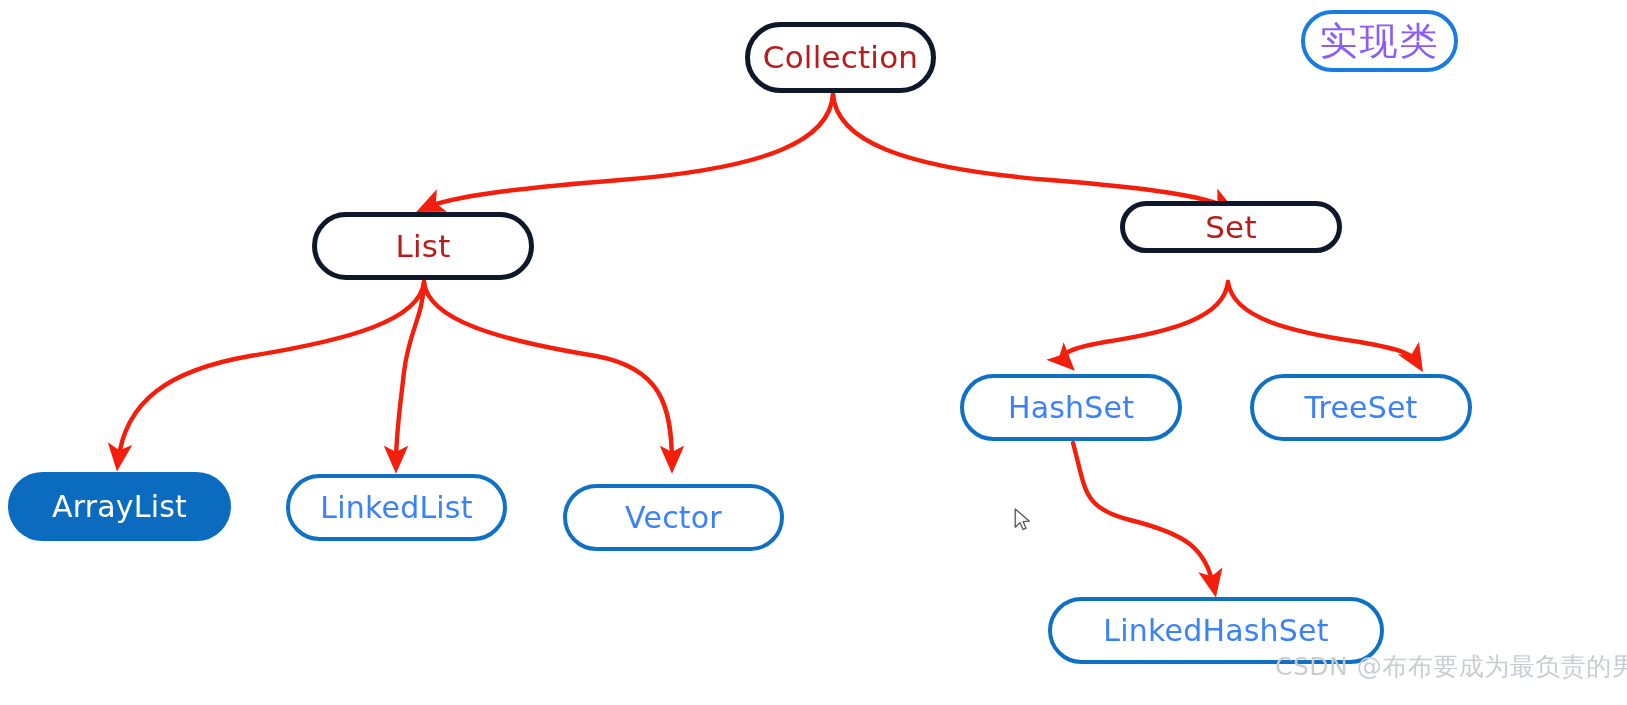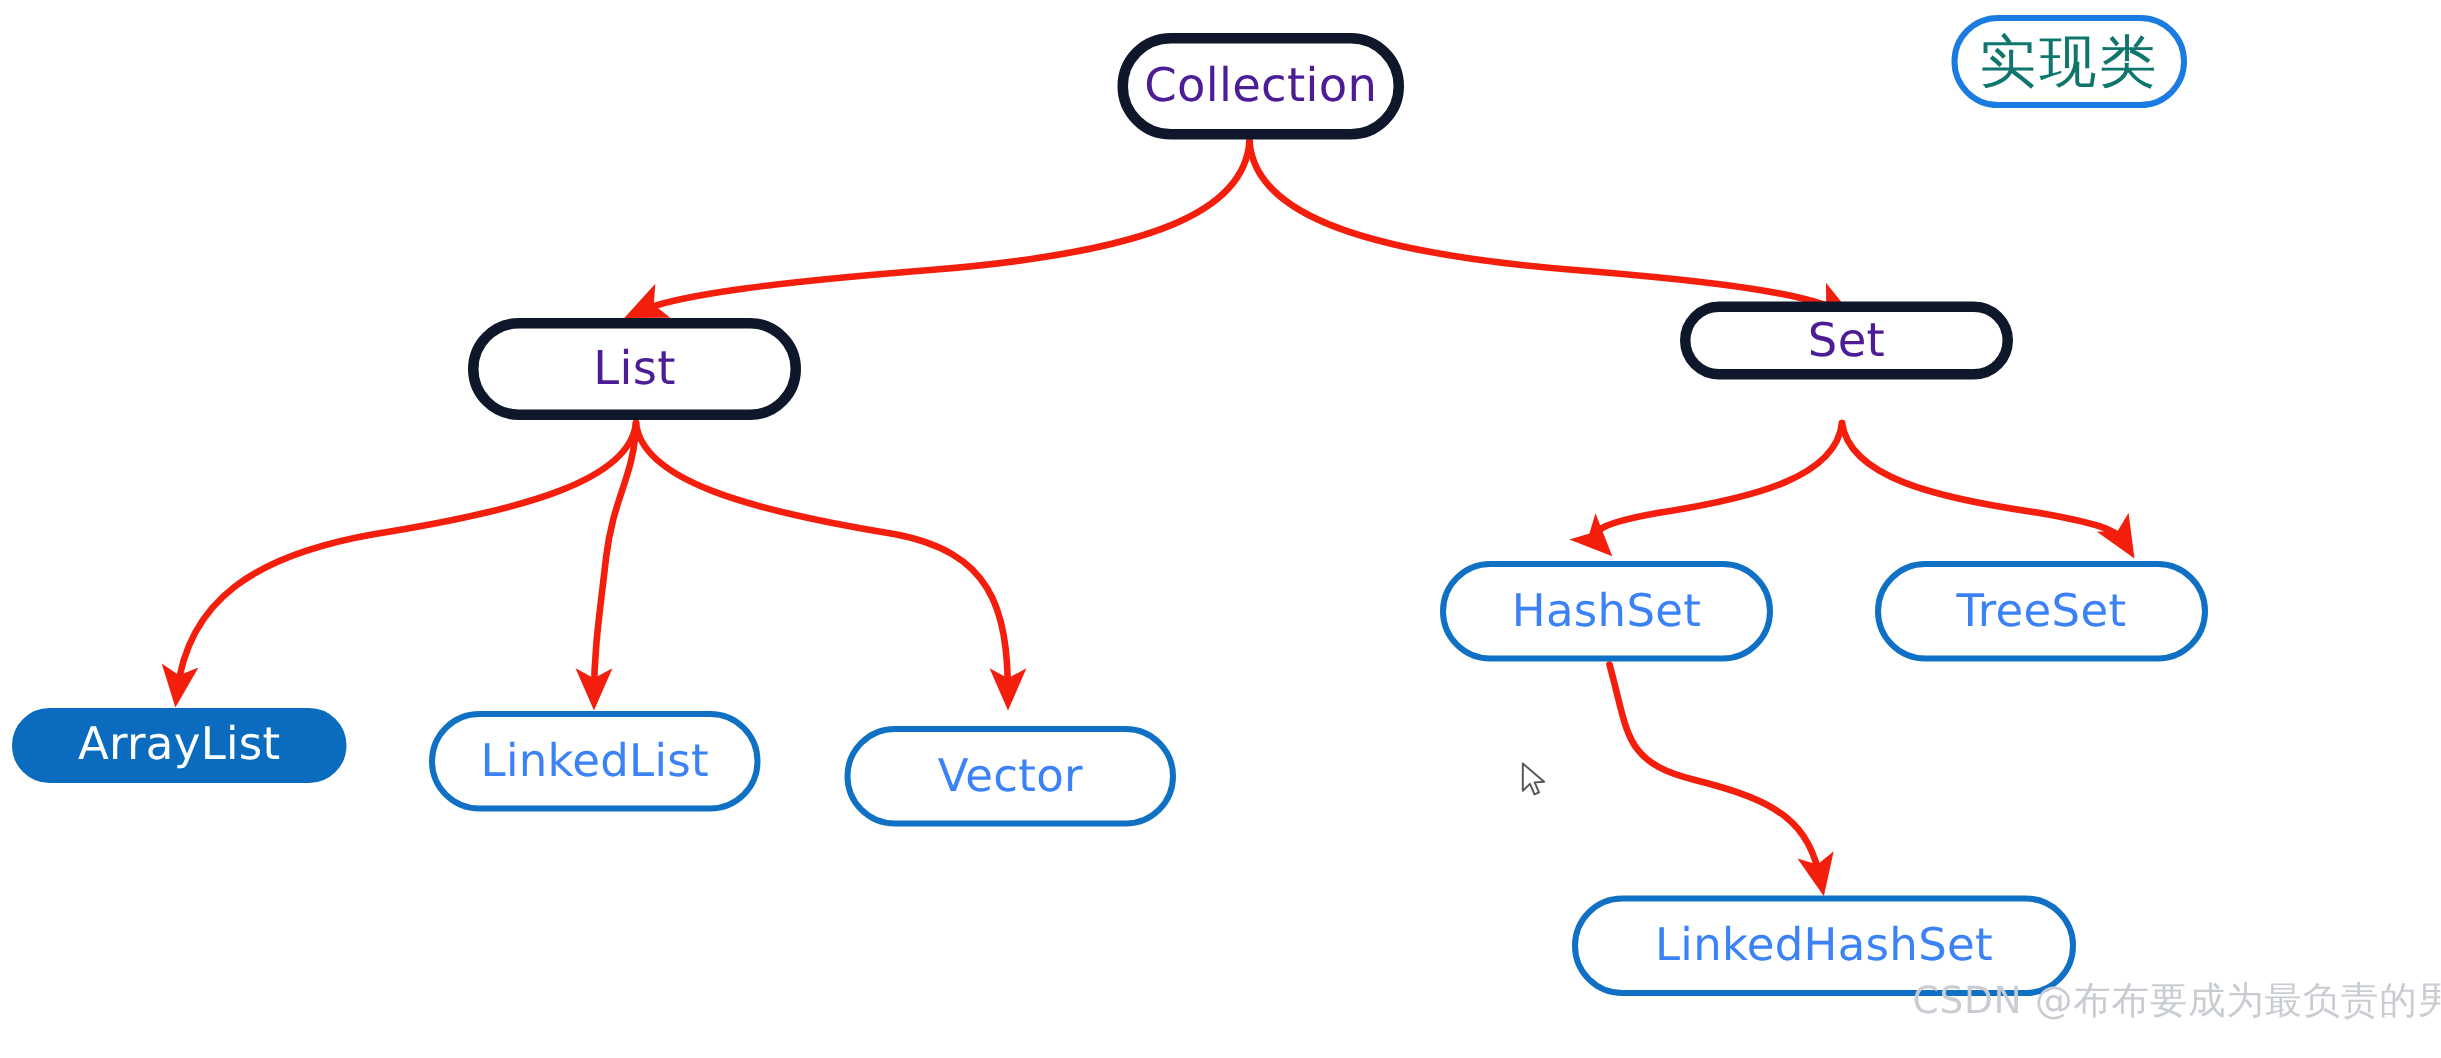--- a/index.html
+++ b/index.html
@@ -34,63 +34,63 @@
     border-radius: 999px;
     background: #ffffff;
     white-space: nowrap;
     letter-spacing: 0.2px;
   }
   .node .label {
     display: block;
     line-height: 1;
   }
   .node-red {
-    border: 7px solid #0f172a;
-    color: #4c1d95;
+    border: 5px solid #0f172a;
+    color: #b91c1c;
   }
   .node-blue {
     border: 4px solid #1071c4;
     color: #3b82f6;
   }
   .node-filled {
     border: 4px solid #0b6cbf;
     background: #0b6cbf;
     color: #ffffff;
   }
   .badge {
     position: absolute;
     box-sizing: border-box;
     display: flex;
     align-items: center;
     justify-content: center;
     border-radius: 999px;
     border: 4px solid #1a7ce0;
     background: #ffffff;
-    color: #0f766e;
+    color: #8b5cf6;
     font-size: 38px;
     letter-spacing: 2px;
   }
   .watermark {
     position: absolute;
     color: #c9cdd2;
     font-size: 25px;
     white-space: nowrap;
     letter-spacing: 0.5px;
   }
   .cursor {
     position: absolute;
     width: 20px;
     height: 26px;
     pointer-events: none;
   }
   
   #n-collection { left: 745px;  top: 22px;  width: 191px; height: 71px;  font-size: 31px; }
   #n-list       { left: 312px;  top: 212px; width: 222px; height: 68px;  font-size: 31px; }
   #n-set        { left: 1120px; top: 201px; width: 222px; height: 52px;  font-size: 31px; }
-  #n-arraylist  { left: 8px;    top: 472px; width: 223px; height: 50px;  font-size: 30px; }
+  #n-arraylist  { left: 8px;    top: 472px; width: 223px; height: 69px;  font-size: 30px; }
   #n-linkedlist { left: 286px;  top: 474px; width: 221px; height: 67px;  font-size: 30px; }
   #n-vector     { left: 563px;  top: 484px; width: 221px; height: 67px;  font-size: 30px; }
   #n-hashset    { left: 960px;  top: 374px; width: 222px; height: 67px;  font-size: 30px; }
   #n-treeset    { left: 1250px; top: 374px; width: 222px; height: 67px;  font-size: 30px; }
   #n-lhashset   { left: 1048px; top: 597px; width: 336px; height: 67px;  font-size: 30px; }
   #badge-impl   { left: 1301px; top: 10px;  width: 157px; height: 62px; }
   #wm           { left: 1275px; top: 650px; }
   #cur          { left: 1014px; top: 508px; }
 </style>
 </head>

